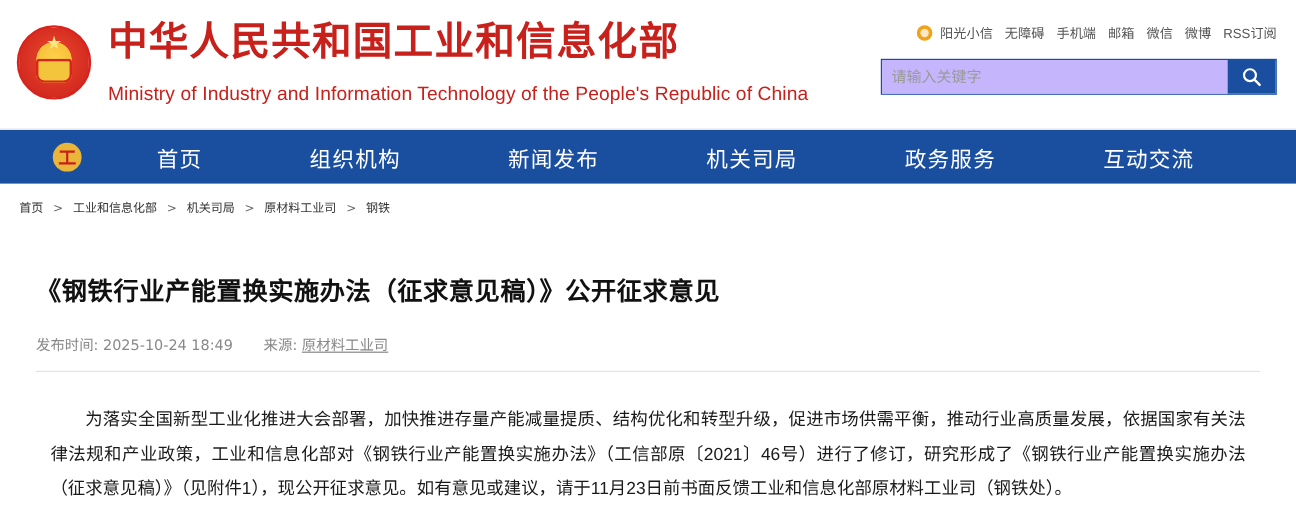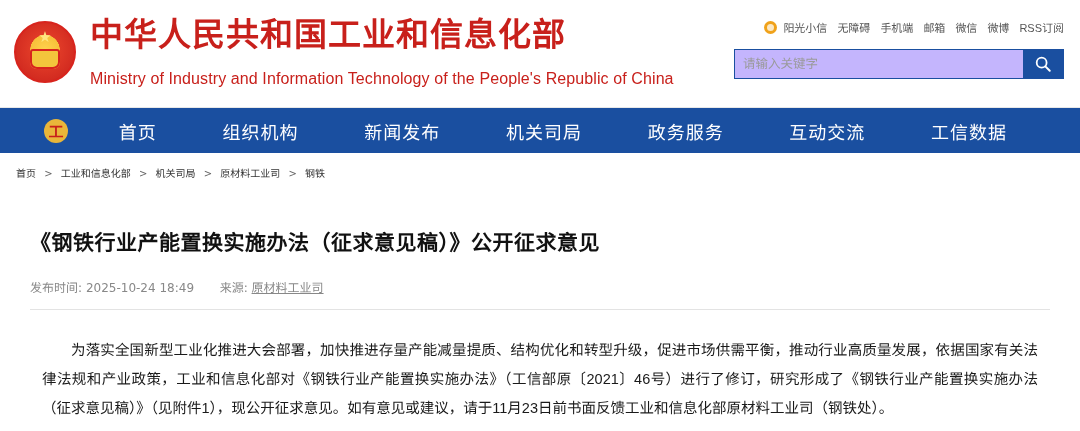--- a/index.html
+++ b/index.html
@@ -271,21 +271,20 @@
 
 <div class="nav">
   <div class="nav-logo">工</div>
   <div class="nav-items">
     <a class="nav-item" href="#">首页</a>
     <a class="nav-item" href="#">组织机构</a>
     <a class="nav-item" href="#">新闻发布</a>
     <a class="nav-item" href="#">机关司局</a>
     <a class="nav-item" href="#">政务服务</a>
     <a class="nav-item" href="#">互动交流</a>
-    <a class="nav-item" href="#">工信数据</a>
   </div>
 </div>
 
 <div class="breadcrumb">
   <a href="#">首页</a>
   <span class="sep">&gt;</span>
   <a href="#">工业和信息化部</a>
   <span class="sep">&gt;</span>
   <a href="#">机关司局</a>
   <span class="sep">&gt;</span>

